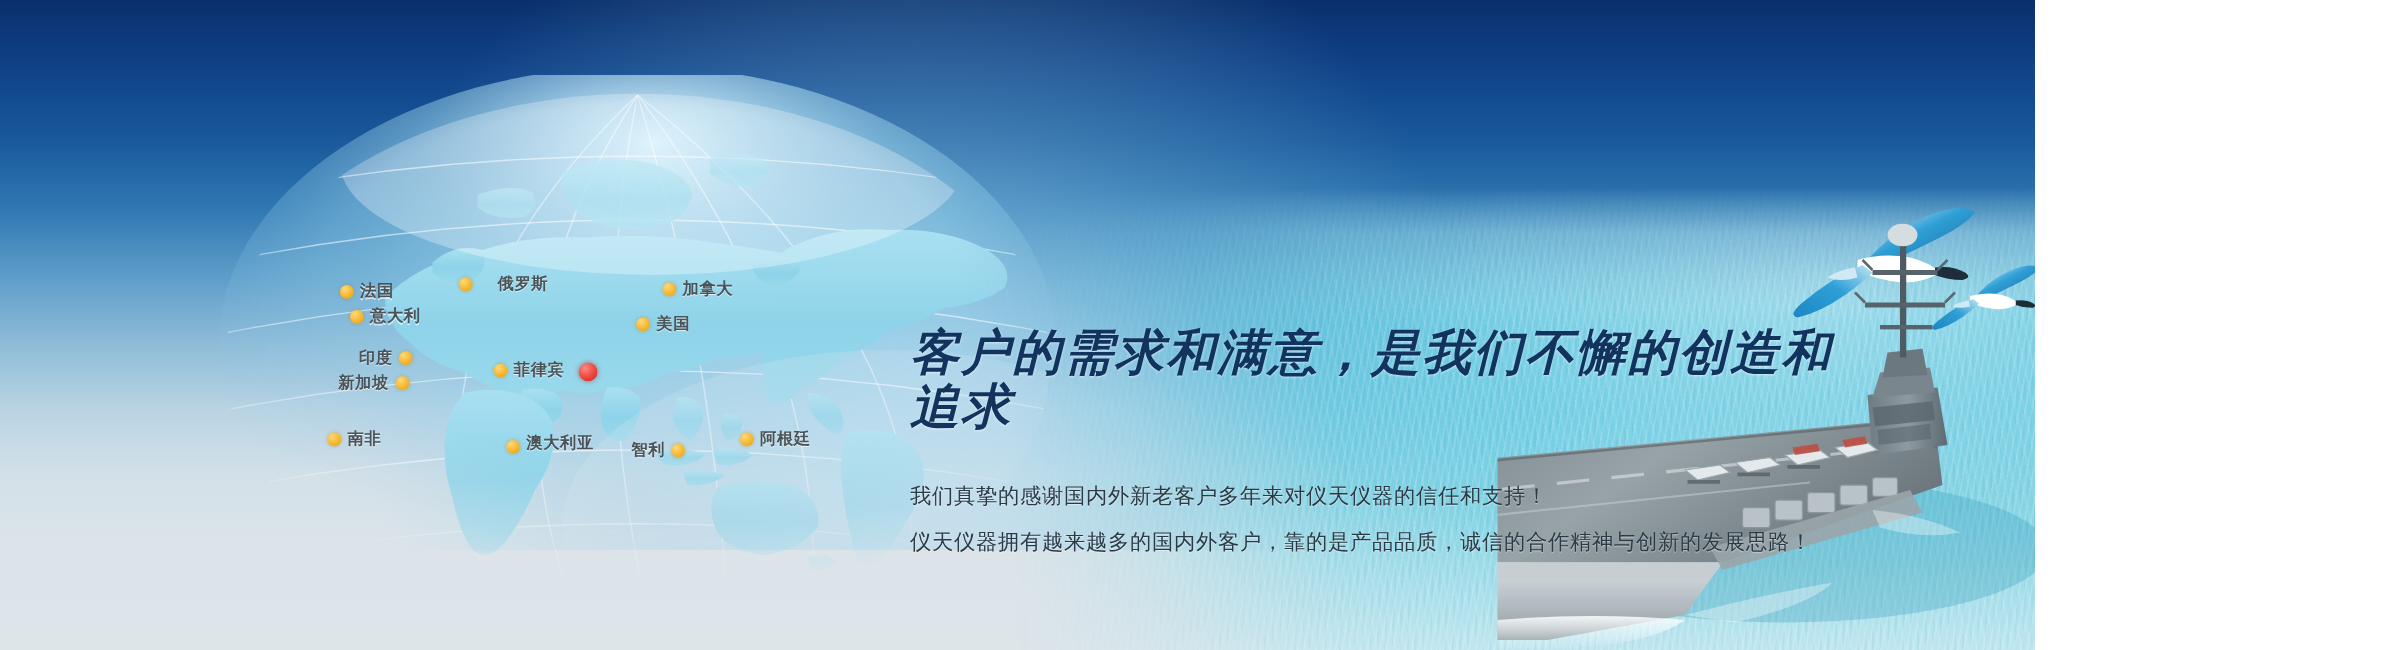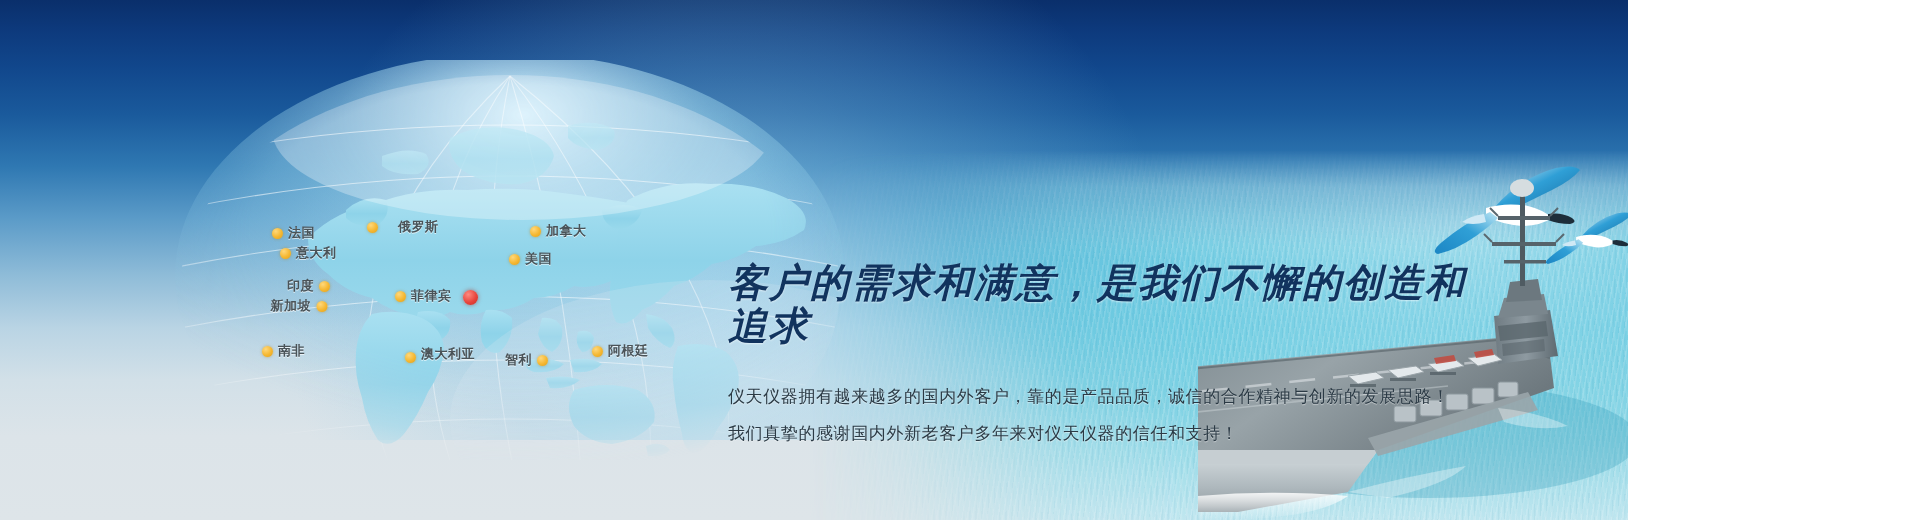--- a/index.html
+++ b/index.html
@@ -483,17 +483,17 @@
       </g>
 
       <path d="M-40,380 Q60,368 150,376 Q120,398 30,400 L-40,400 Z" fill="url(#foamG)"></path>
       <path d="M150,372 Q210,356 268,346 Q250,364 190,378 Z" fill="#ffffff" opacity=".35"></path>
       <path d="M300,288 Q340,292 370,306 Q340,312 306,302 Z" fill="#ffffff" opacity=".35"></path>
     </svg>
   </div>
 
   <div class="copy">
     <h1 class="headline">客户的需求和满意，是我们不懈的创造和追求</h1>
+    <p class="subline">我们真挚的感谢国内外新老客户多年来对仪天仪器的信任和支持！</p>
     <p class="subline">仪天仪器拥有越来越多的国内外客户，靠的是产品品质，诚信的合作精神与创新的发展思路！</p>
-    <p class="subline">我们真挚的感谢国内外新老客户多年来对仪天仪器的信任和支持！</p>
   </div>
 
 </div>
 
 </body></html>

